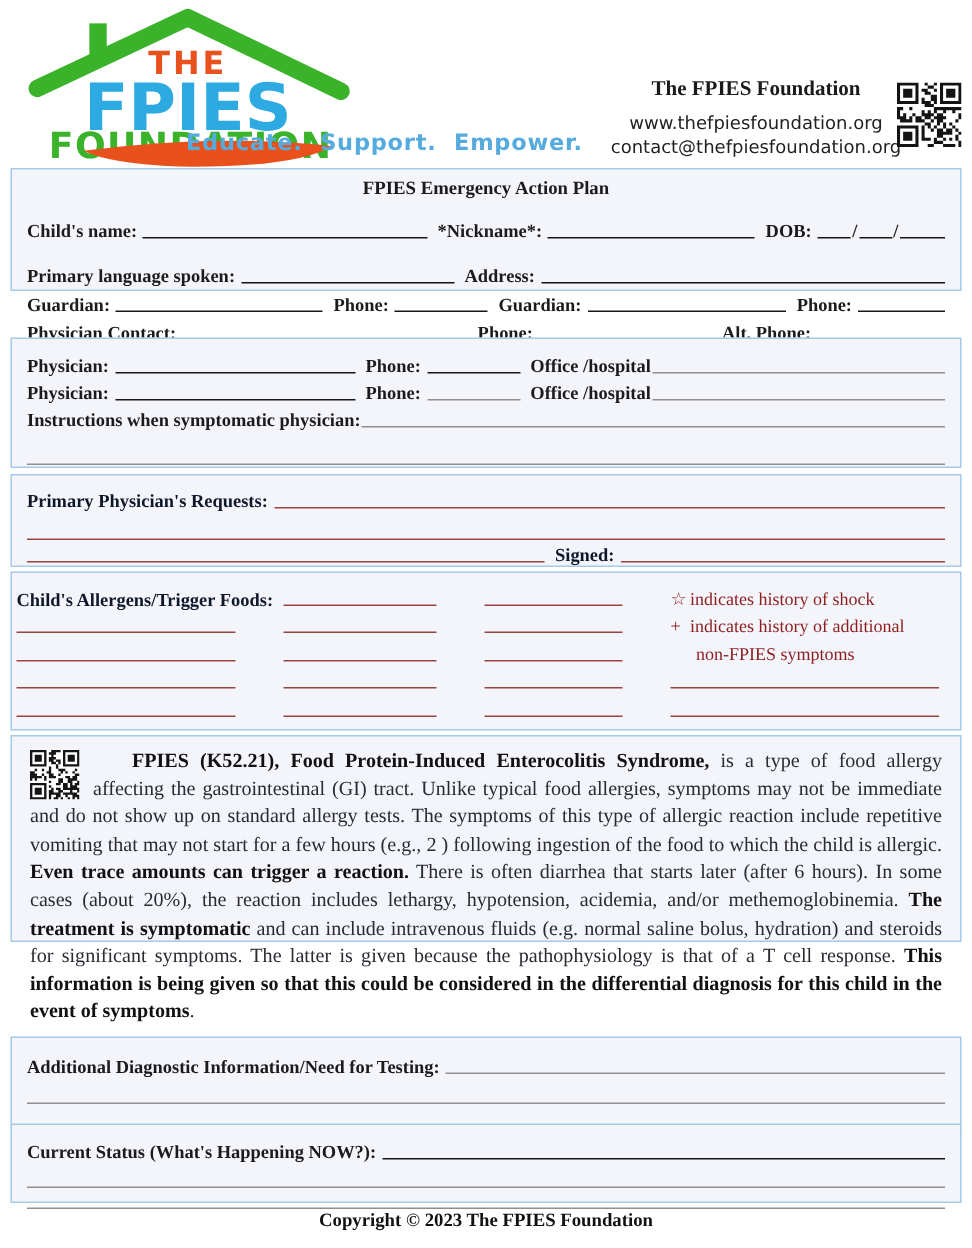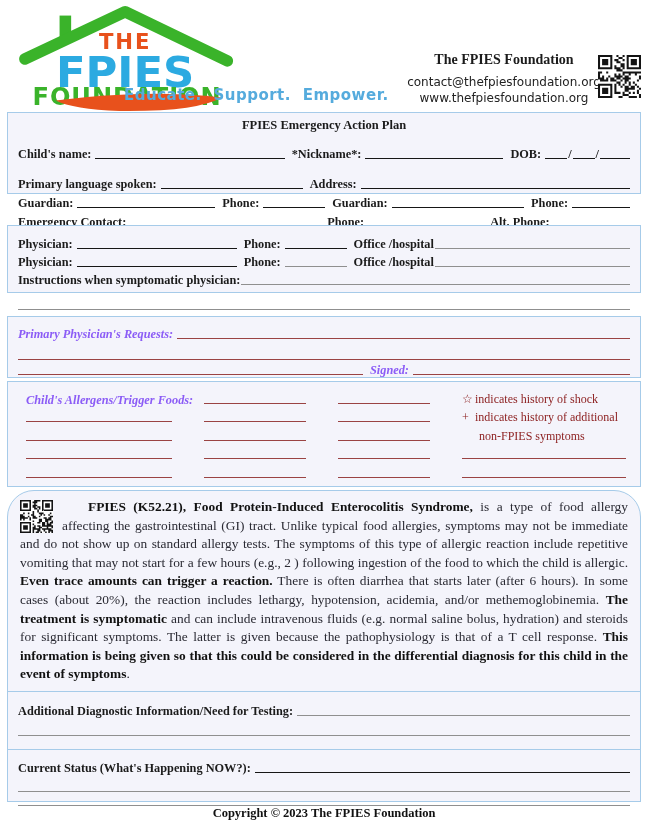--- a/index.html
+++ b/index.html
@@ -13,45 +13,45 @@
            font-size:15px;font-weight:bold;color:#55abdd;letter-spacing:.5px;word-spacing:6px;}
   .orgblock{position:absolute;left:398px;top:52px;width:212px;text-align:center;}
   .org-name{font-size:14px;font-weight:bold;margin-bottom:6px;}
   .org-line{font-family:"DejaVu Sans",sans-serif;font-size:12px;color:#222;line-height:16px;}
   .qr{background:#fff;}
   .qr-hdr{position:absolute;left:598px;top:55px;width:43px;height:43px;}
 
   
   .box{position:absolute;left:7px;width:634px;border:1px solid #a6cbe9;background:#f4f4fb;box-sizing:border-box;}
   .box1{top:112px;height:82px;}
-  .box2{top:225px;height:68px;}
+  .box2{top:225px;height:87px;}
   .box3{top:316px;height:62px;}
   .box4{top:381px;height:106px;}
-  .box5{top:490px;height:244px;border-radius:27px;}
+  .box5{top:490px;height:138px;}
   .box6{top:691px;height:66px;}
   .box7{top:749px;height:53px;}
 
   .ftitle{text-align:center;font-weight:bold;font-size:12.5px;margin-top:5px;}
 
   .row{display:flex;align-items:flex-end;margin:0 10px;height:16px;}
   .lbl{font-weight:bold;font-size:12.3px;white-space:nowrap;line-height:14px;}
   .row .lbl:not(:first-child){margin-left:7px;}
   .bl{border-bottom:1.6px solid #161616;align-self:flex-end;margin-bottom:2px;margin-left:4px;height:0;}
   .bl.thin{border-bottom:1px solid #8f8f8f;}
   .grow{flex:1;}
   .fullline{margin:0 10px;border-bottom:1px solid #8f8f8f;height:0;}
 
   
-  .red .lbl{color:#8b5cf6;font-style:italic;}
+  .red .lbl{color:#0f172a;}
   .red .bl{border-bottom:1.2px solid #9a4343;}
   .red .fullline{border-bottom:1.2px solid #9a4343;}
 
   
   .agrid{display:grid;grid-template-columns:150px 106px 96px auto;column-gap:28px;
-         margin:6px 10px 0 18px;grid-auto-rows:18.6px;align-items:end;}
+         margin:6px 10px 0 3px;grid-auto-rows:18.6px;align-items:end;}
   .agrid .bl{margin:0 4px 3px 0;}
   .legend{color:#8b1d1d;font-size:12px;line-height:15px;white-space:nowrap;}
   .legend .sym{display:inline-block;width:13px;font-size:12px;}
   .legend-indent{padding-left:17px;}
   .a4blank{margin-left:98px;}
 
   
   .about{margin:7px 12px 0 12px;font-size:13.4px;line-height:18.6px;text-align:justify;color:#2a2a33;}
   .about .b{font-weight:bold;color:#111;}
   .qr-para{float:left;width:33px;height:33px;margin:2px 9px 2px 0;}
@@ -75,22 +75,22 @@
       <path d="M14 57 L118 8 L224 59" fill="none" stroke="#3ab32a" stroke-width="12" stroke-linecap="round" stroke-linejoin="round"></path>
       <text x="118" y="47" text-anchor="middle" font-family="DejaVu Sans,sans-serif" font-size="22" font-weight="bold" fill="#e8511c" letter-spacing="2">THE</text>
       <text x="118" y="86" text-anchor="middle" font-family="DejaVu Sans,sans-serif" font-size="45" font-weight="bold" fill="#2caae1">FPIES</text>
       <text x="120" y="105" text-anchor="middle" font-family="DejaVu Sans,sans-serif" font-size="25" font-weight="bold" fill="#3ab32a" letter-spacing="1">FOUNDATION</text>
       <path d="M46 100 Q 140 88 218 97 Q 192 112 112 111 Q 64 109 46 100 Z" fill="#e8511c"></path>
     </svg>
     <span class="tagline">Educate.  Support.  Empower.</span>
 
     <div class="orgblock">
       <div class="org-name">The FPIES Foundation</div>
+      <div class="org-line">www.thefpiesfoundation.org</div>
       <div class="org-line">contact@thefpiesfoundation.org</div>
-      <div class="org-line">www.thefpiesfoundation.org</div>
     </div>
 
     <svg class="qr qr-hdr" viewBox="0 0 21 21">
       <rect width="21" height="21" fill="#fff"></rect>
       <g fill="#141414">
         <path d="M0 0h7v1H0z M0 1h1v6H0z M6 1h1v6H6z M1 6h6v1H1z M2 2h3v3H2z"></path>
         <path d="M14 0h7v1h-7z M14 1h1v6h-1z M20 1h1v6h-1z M15 6h6v1h-6z M16 2h3v3h-3z"></path>
         <path d="M0 14h7v1H0z M0 15h1v6H0z M6 15h1v6H6z M1 20h6v1H1z M2 16h3v3H2z"></path>
         <path class="mods" d="M9 0h1v1H9zM12 0h1v1H12zM10 1h1v1H10zM11 1h1v1H11zM8 2h1v1H8zM9 2h1v1H9zM12 2h1v1H12zM9 3h1v1H9zM10 3h1v1H10zM11 4h1v1H11zM12 4h1v1H12zM8 5h1v1H8zM11 5h1v1H11zM12 5h1v1H12zM8 6h1v1H8zM9 6h1v1H9zM10 6h1v1H10zM12 6h1v1H12zM9 7h1v1H9zM10 7h1v1H10zM11 7h1v1H11zM0 8h1v1H0zM1 8h1v1H1zM4 8h1v1H4zM12 8h1v1H12zM13 8h1v1H13zM14 8h1v1H14zM15 8h1v1H15zM16 8h1v1H16zM17 8h1v1H17zM18 8h1v1H18zM19 8h1v1H19zM20 8h1v1H20zM0 9h1v1H0zM8 9h1v1H8zM10 9h1v1H10zM12 9h1v1H12zM15 9h1v1H15zM18 9h1v1H18zM0 10h1v1H0zM2 10h1v1H2zM5 10h1v1H5zM8 10h1v1H8zM9 10h1v1H9zM10 10h1v1H10zM11 10h1v1H11zM13 10h1v1H13zM14 10h1v1H14zM20 10h1v1H20zM0 11h1v1H0zM1 11h1v1H1zM2 11h1v1H2zM4 11h1v1H4zM6 11h1v1H6zM7 11h1v1H7zM9 11h1v1H9zM10 11h1v1H10zM12 11h1v1H12zM13 11h1v1H13zM14 11h1v1H14zM15 11h1v1H15zM20 11h1v1H20zM1 12h1v1H1zM2 12h1v1H2zM3 12h1v1H3zM4 12h1v1H4zM6 12h1v1H6zM7 12h1v1H7zM8 12h1v1H8zM11 12h1v1H11zM13 12h1v1H13zM14 12h1v1H14zM19 12h1v1H19zM9 13h1v1H9zM10 13h1v1H10zM13 13h1v1H13zM15 13h1v1H15zM17 13h1v1H17zM8 14h1v1H8zM10 14h1v1H10zM12 14h1v1H12zM15 14h1v1H15zM18 14h1v1H18zM8 15h1v1H8zM11 15h1v1H11zM13 15h1v1H13zM14 15h1v1H14zM16 15h1v1H16zM17 15h1v1H17zM19 15h1v1H19zM8 16h1v1H8zM13 16h1v1H13zM14 16h1v1H14zM15 16h1v1H15zM16 16h1v1H16zM17 16h1v1H17zM20 16h1v1H20zM8 17h1v1H8zM13 17h1v1H13zM14 17h1v1H14zM19 17h1v1H19zM8 18h1v1H8zM9 18h1v1H9zM10 18h1v1H10zM12 18h1v1H12zM15 18h1v1H15zM17 18h1v1H17zM19 18h1v1H19zM12 19h1v1H12zM13 19h1v1H13zM14 19h1v1H14zM20 19h1v1H20zM10 20h1v1H10zM11 20h1v1H11zM15 20h1v1H15zM16 20h1v1H16zM17 20h1v1H17zM18 20h1v1H18zM20 20h1v1H20z"></path>
       </g>
@@ -125,21 +125,21 @@
       <span class="bl" style="flex:0 0 138px"></span>
       <span class="lbl">Phone:</span>
       <span class="bl" style="flex:0 0 62px"></span>
       <span class="lbl">Guardian:</span>
       <span class="bl grow"></span>
       <span class="lbl">Phone:</span>
       <span class="bl" style="flex:0 0 58px"></span>
     </div>
 
     <div class="row" style="margin-top:3px">
-      <span class="lbl">Emergency Contact:</span>
+      <span class="lbl">Physician Contact:</span>
       <span class="bl" style="flex:0 0 190px"></span>
       <span class="lbl">Phone:</span>
       <span class="bl" style="flex:0 0 115px"></span>
       <span class="lbl">Alt. Phone:</span>
       <span class="bl grow"></span>
     </div>
   </div>
 
   <div class="box box2">
     <div class="row" style="margin-top:9px">

